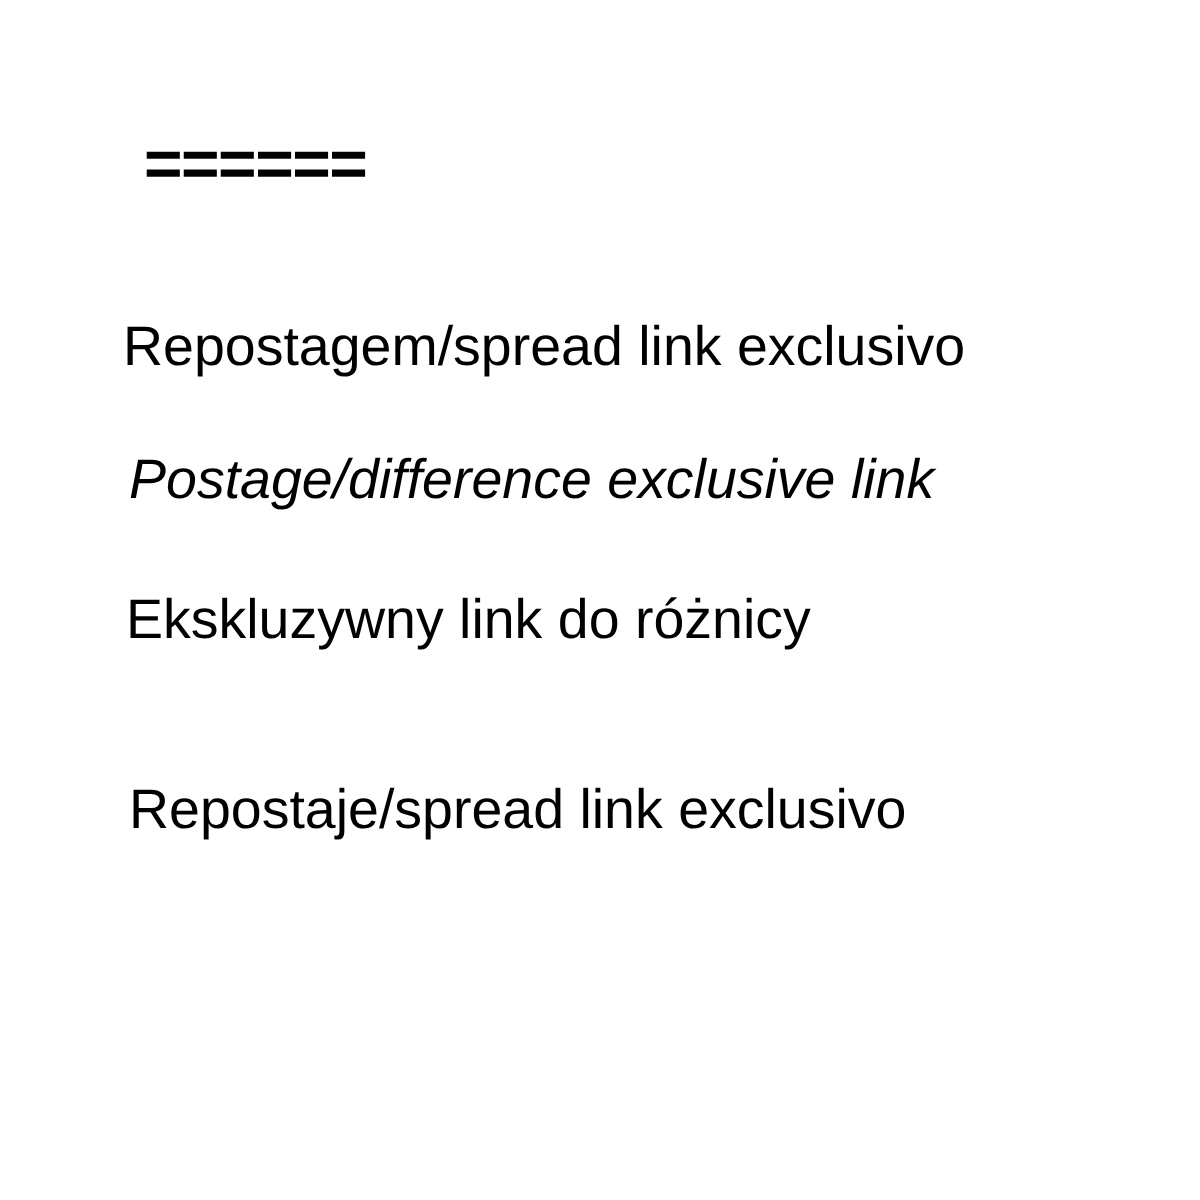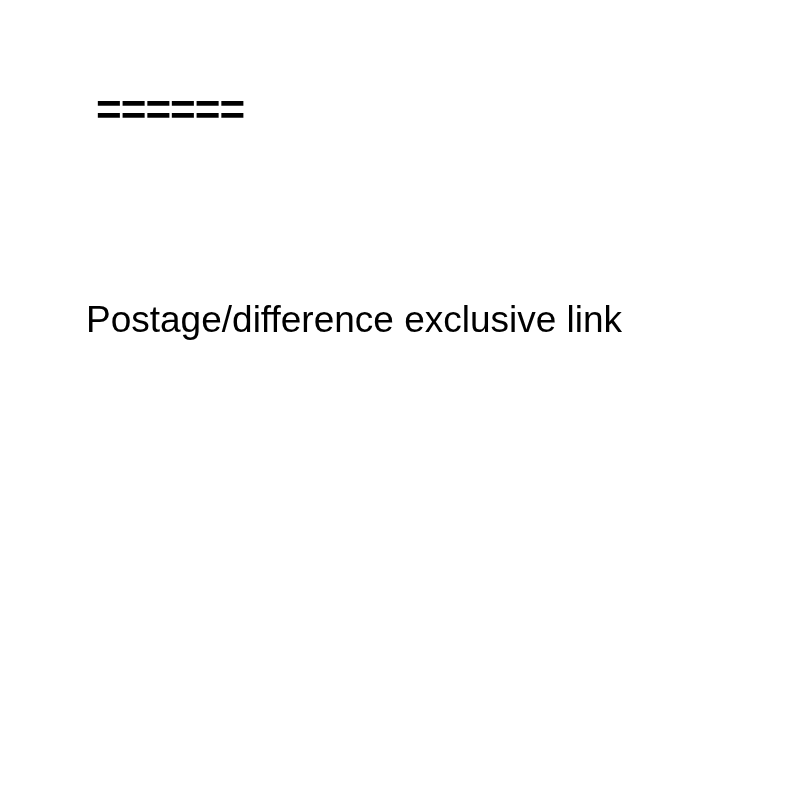--- a/index.html
+++ b/index.html
@@ -37,20 +37,21 @@
   }
   .line-1 {
     left: 82px;
     top: 212px;
     font-size: 37px;
   }
   .line-2 {
     left: 86px;
     top: 301px;
     font-size: 37px;
+    font-style: italic;
   }
   .line-3a {
     left: 84px;
     top: 394px;
     font-size: 37px;
   }
   .line-3b {
     left: 84px;
     top: 434px;
     font-size: 37px;
@@ -66,20 +67,23 @@
     font-size: 37px;
   }
 </style>
 </head>
 <body>
 
 <div class="page">
 
   <div class="line divider-line">======</div>
 
+  <div class="line line-1">Repostagem/spread link exclusivo</div>
 
   <div class="line line-2">Postage/difference exclusive link</div>
 
+  <div class="line line-3a">Ekskluzywny link do różnicy</div>
 
 
+  <div class="line line-4">Repostaje/spread link exclusivo</div>
 
 
 </div>
 
 </body></html>

